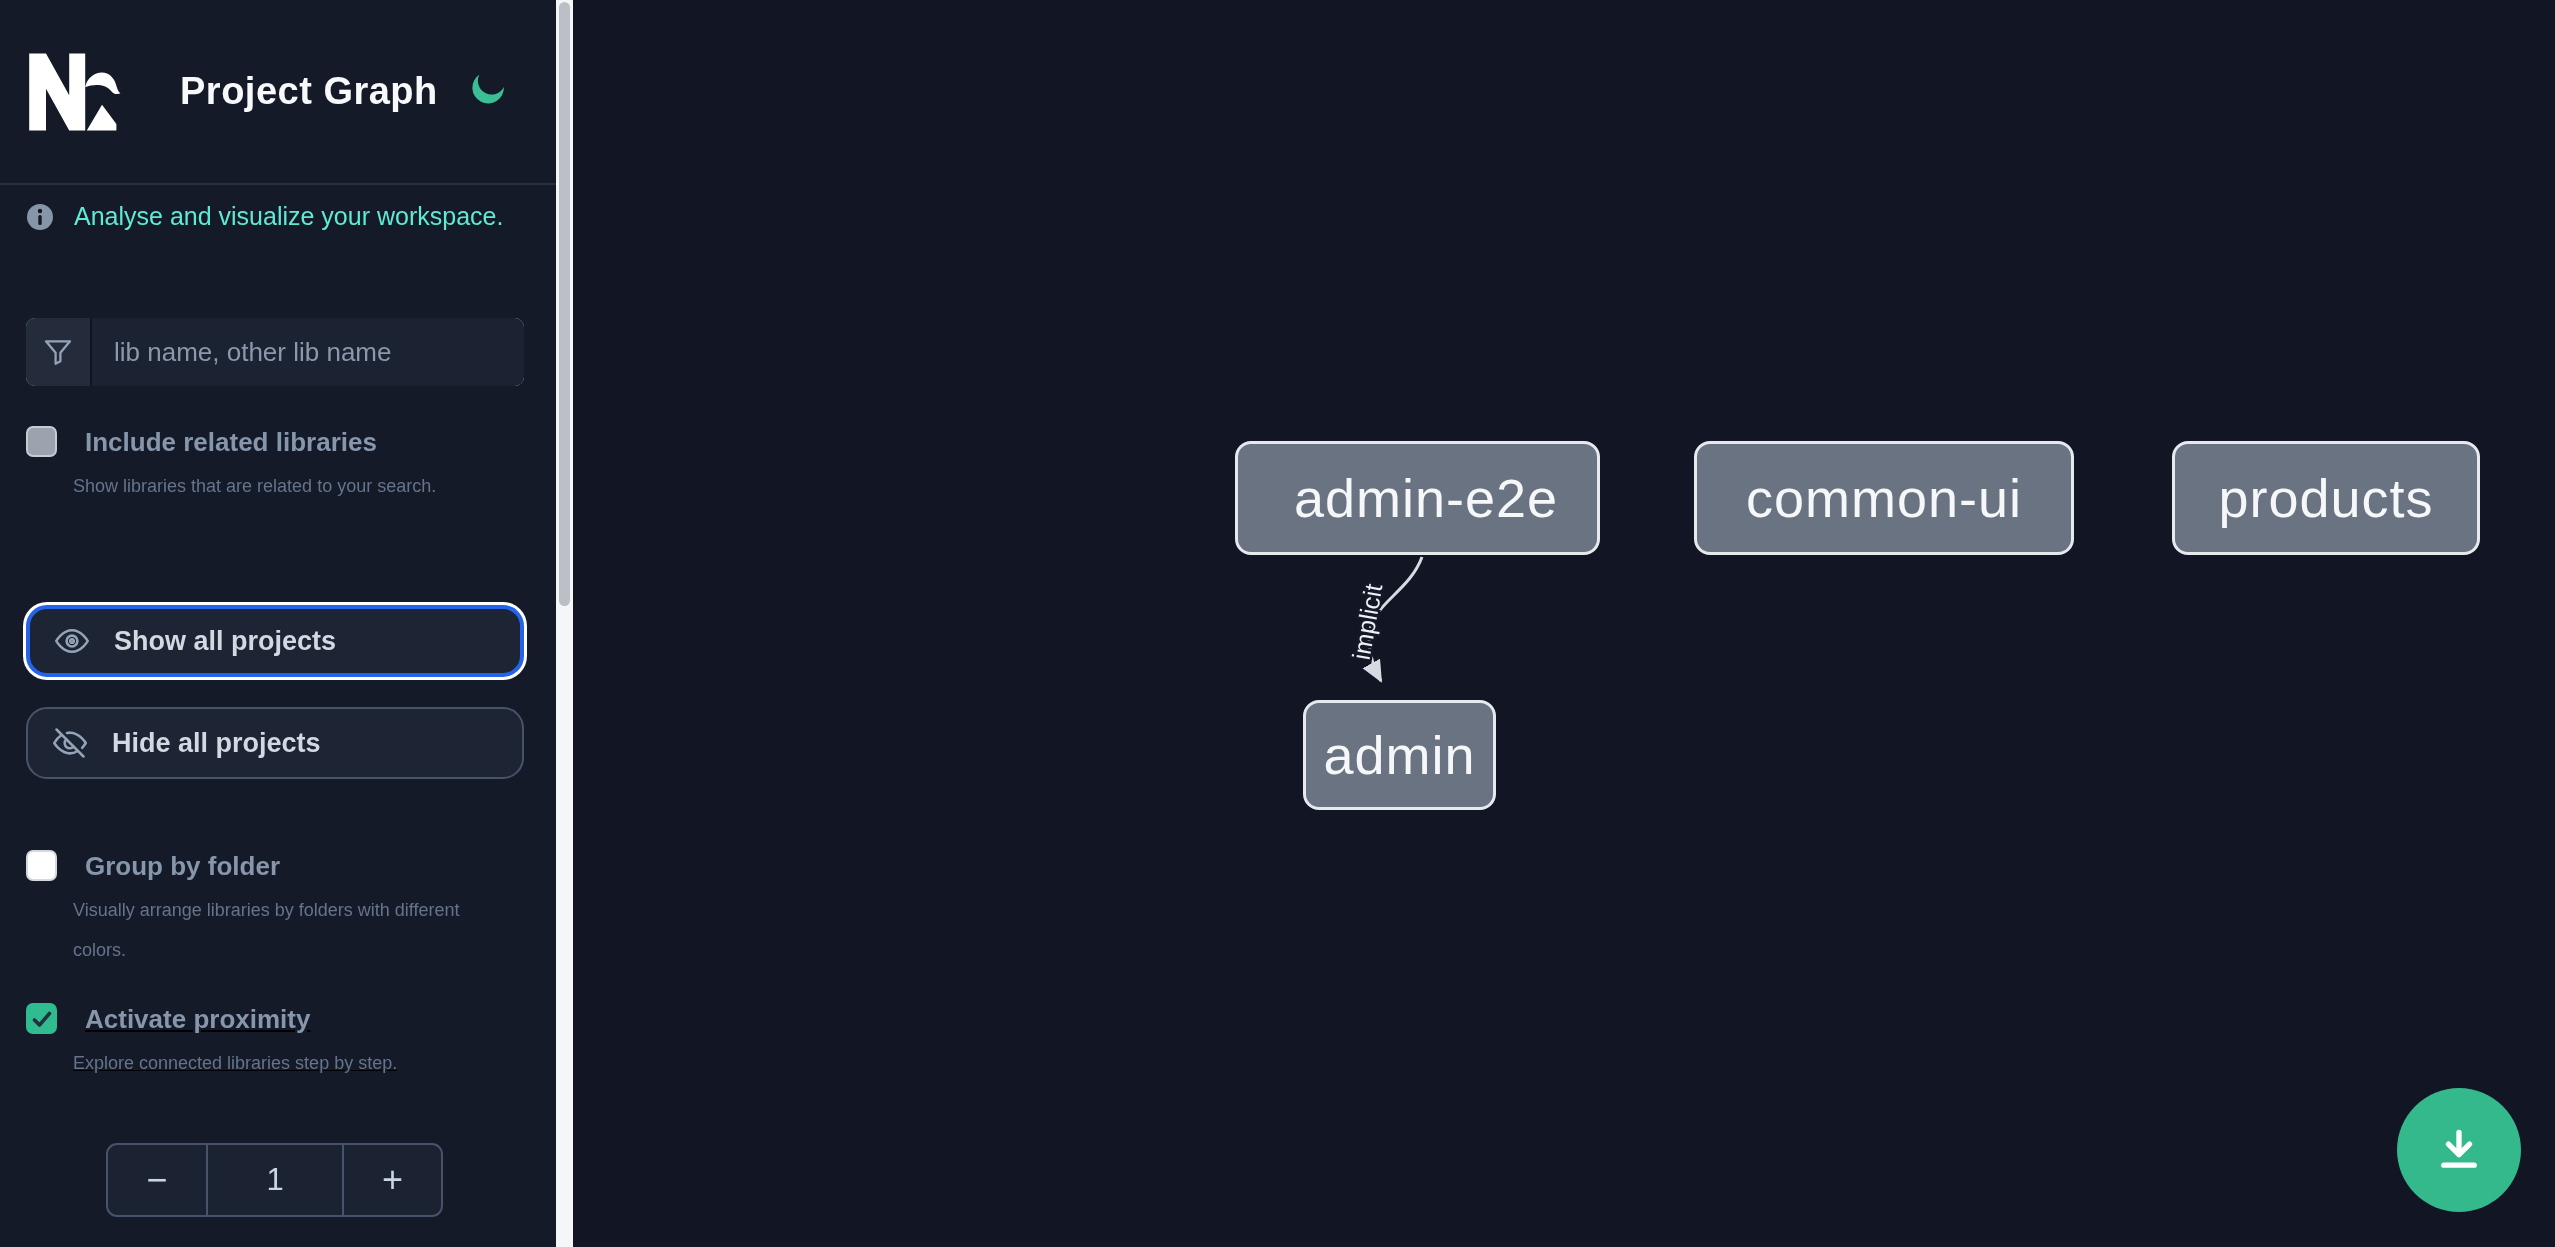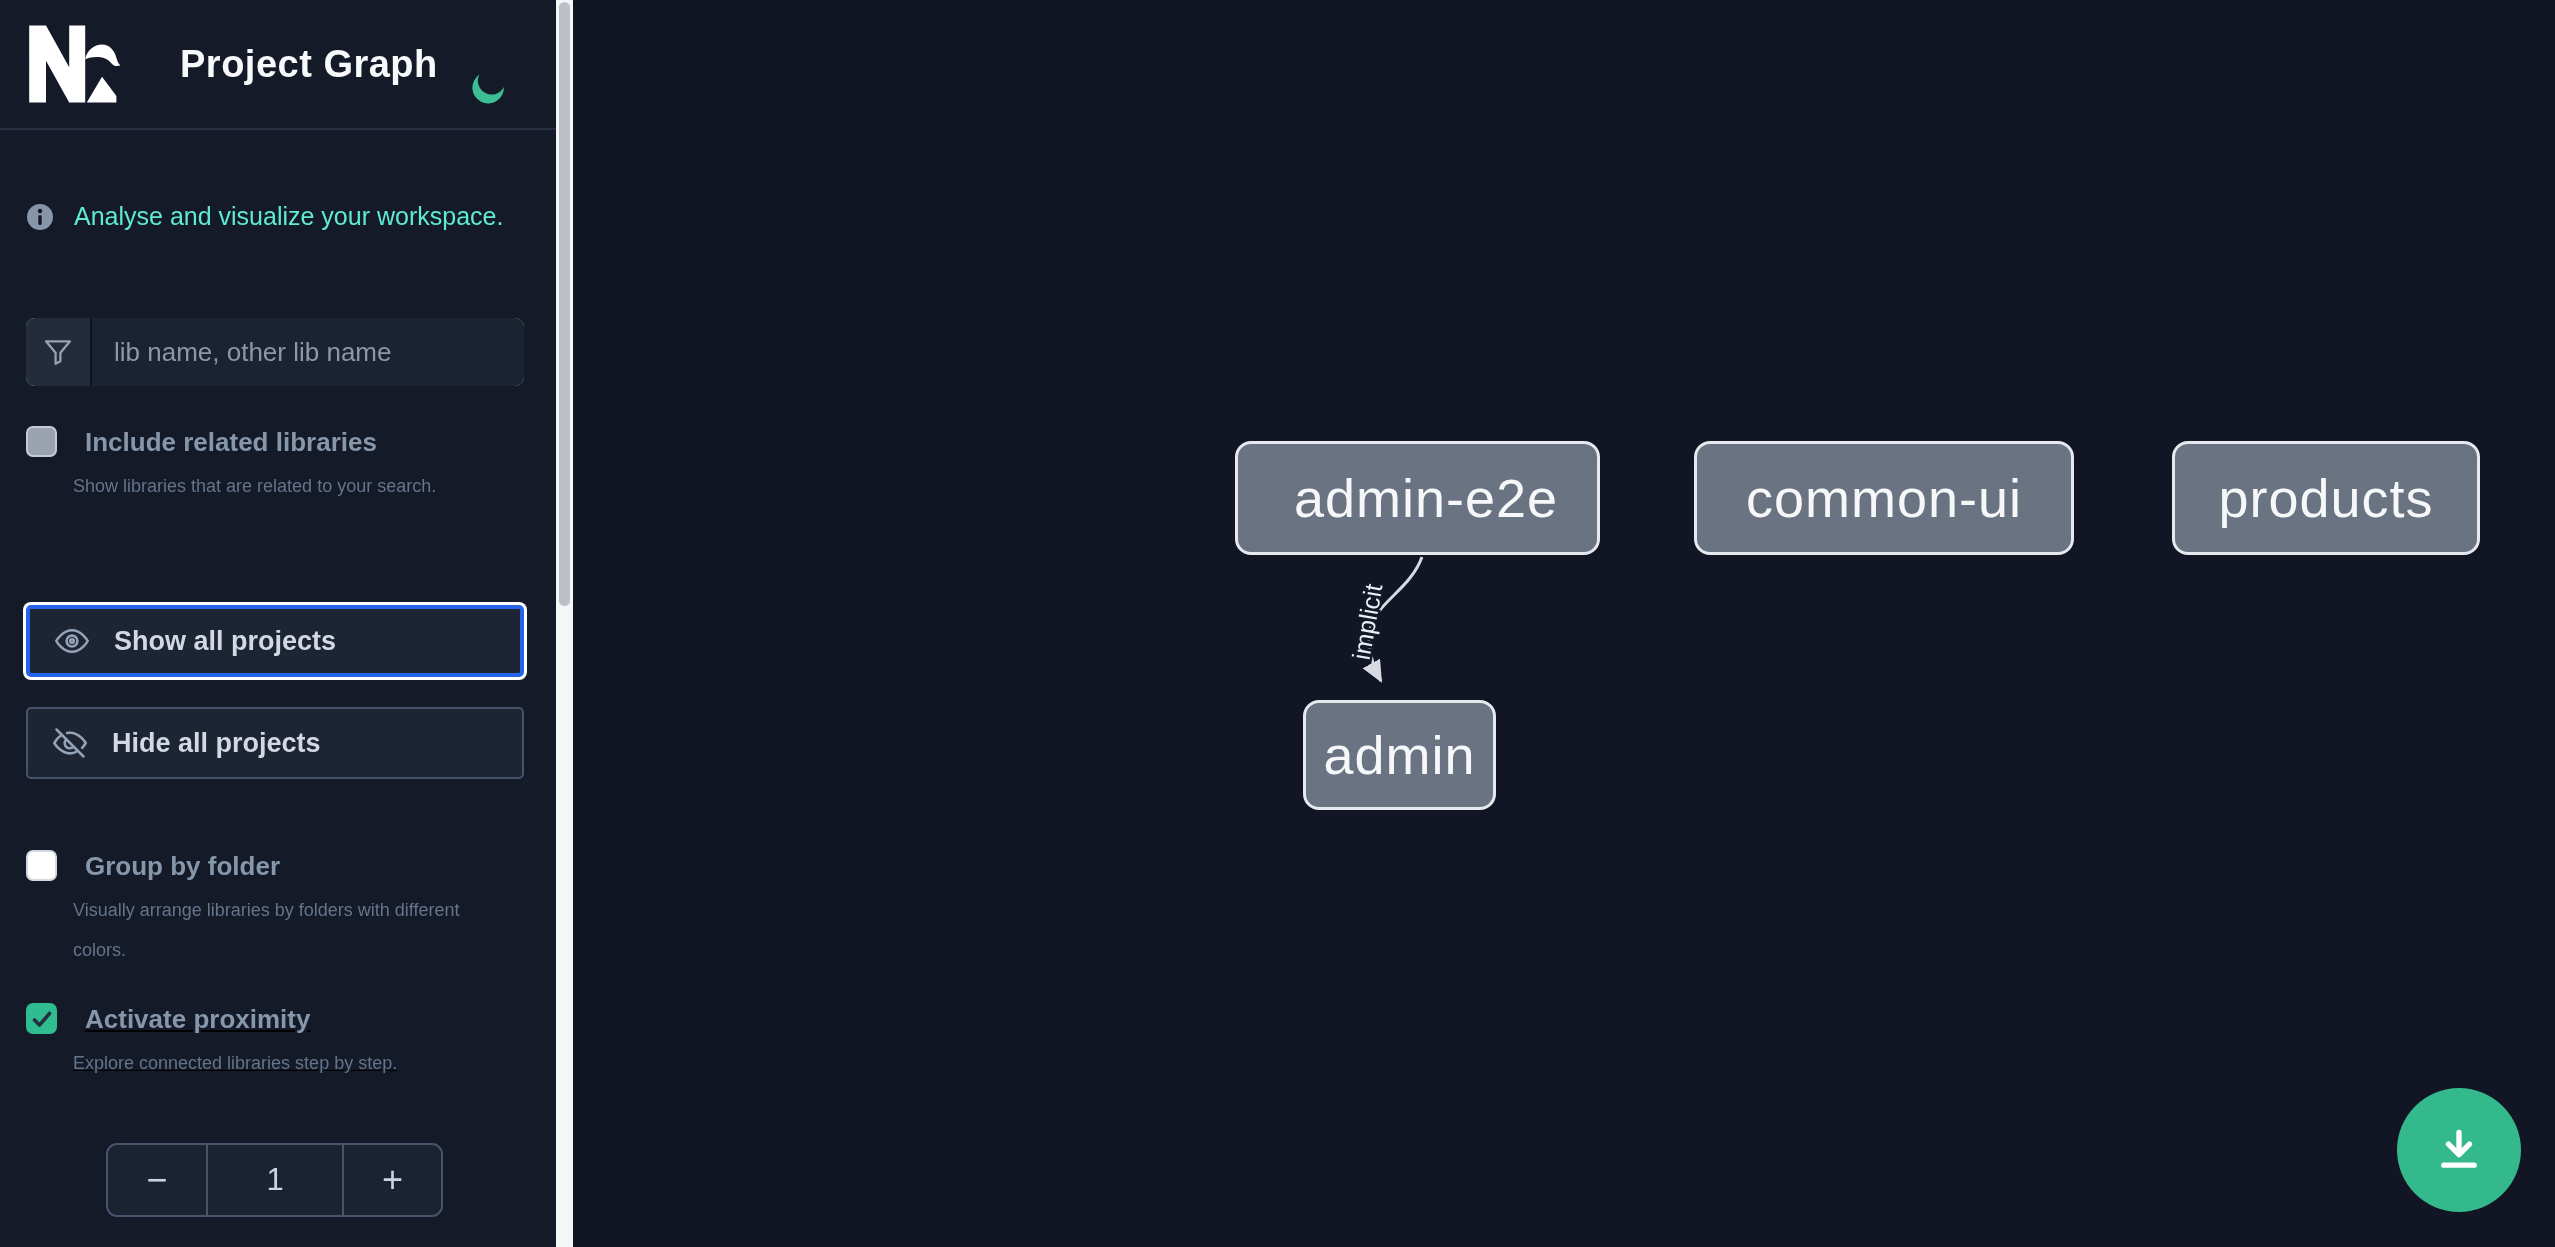--- a/index.html
+++ b/index.html
@@ -5,42 +5,42 @@
   * { margin:0; padding:0; box-sizing:border-box; }
   html,body { background:#0e1220; }
   body { font-family:"Liberation Sans", sans-serif; }
   .screen { position:relative; width:2555px; height:1247px; background:#121624; overflow:hidden; }
 
   
   .sidebar { position:absolute; left:0; top:0; width:556px; height:1247px; background:#151a28; }
   .sb-scrollbar { position:absolute; left:556px; top:0; width:17px; height:1247px; background:#f5f6f8; }
   .sb-thumb { position:absolute; left:3px; top:2px; width:11px; height:604px; border-radius:6px; background:#bcc0c6; }
 
-  .header { position:absolute; left:0; top:0; width:556px; height:130px; display:flex; align-items:center; border-bottom:2px solid #272f40; }
+  .header { position:absolute; left:0; top:0; width:556px; height:185px; display:flex; align-items:center; border-bottom:2px solid #272f40; }
   .logo { margin-left:26px; width:96px; height:80px; }
   .app-title { margin-left:58px; font-size:38px; font-weight:700; color:#f7f9fb; letter-spacing:0.5px; }
   .theme-btn { position:absolute; left:466px; top:66px; width:44px; height:44px; background:none; border:none; cursor:pointer; }
 
   .info-row { position:absolute; left:26px; top:202px; display:flex; align-items:center; gap:20px; }
   .info-text { font-size:25px; color:#5eead4; }
 
   .search { position:absolute; left:26px; top:318px; width:498px; height:68px; border-radius:9px; display:flex; overflow:hidden; background:#86efac; }
   .search-iconbox { width:66px; display:flex; align-items:center; justify-content:center; background:#242b3a; border-right:2px solid #10141f; }
   .search input { flex:1; background:#1b2231; border:none; outline:none; color:#cbd5e1; font-size:26px; padding:0 22px; font-family:"Liberation Sans", sans-serif; }
   .search input::placeholder { color:#8b98ab; }
 
   .check-row { position:absolute; left:26px; width:480px; }
   .checkbox { position:absolute; left:0; top:2px; width:31px; height:31px; border-radius:7px; }
   .checkbox.gray { background:#9ba3ae; border:2px solid #c6ccd4; }
   .checkbox.white { background:#ffffff; border:2px solid #d4d9df; }
   .checkbox.green { background:#2fbd8f; border:2px solid #2fbd8f; display:flex; align-items:center; justify-content:center; }
   .check-label { margin-left:59px; font-size:26px; font-weight:700; color:#8696ab; line-height:36px; }
   .check-desc { margin-left:47px; width:418px; font-size:18px; color:#64748b; line-height:40px; margin-top:6px; }
 
-  .side-btn { position:absolute; left:26px; width:498px; height:72px; border-radius:5px; background:#1d2433; border:2px solid #46536a; display:flex; align-items:center; gap:24px; padding:0 24px; cursor:pointer; }
+  .side-btn { position:absolute; left:26px; width:498px; height:72px; border-radius:21px; background:#1d2433; border:2px solid #46536a; display:flex; align-items:center; gap:24px; padding:0 24px; cursor:pointer; }
   .side-btn .lbl { font-size:27px; font-weight:600; color:#d2d9e2; }
   .side-btn.focused { border:4px solid #2563eb; box-shadow:0 0 0 3px #ffffff; }
 
   .stepper { position:absolute; left:106px; top:1143px; width:337px; height:74px; border:2px solid #46536a; border-radius:11px; display:flex; overflow:hidden; background:#1b2231; }
   .stepper .cell { display:flex; align-items:center; justify-content:center; color:#cbd5e1; }
   .step-dec { width:98px; font-size:36px; cursor:pointer; }
   .step-val { width:138px; font-size:31px; border-left:2px solid #46536a; border-right:2px solid #46536a; color:#dde3ea; }
   .step-inc { flex:1; font-size:36px; cursor:pointer; }
 
   

